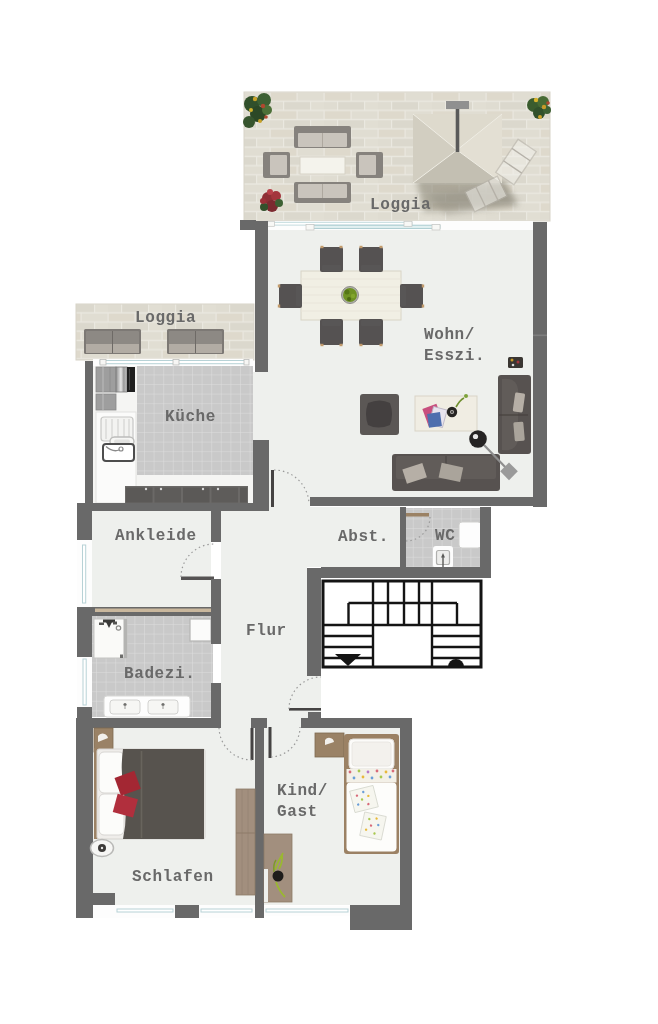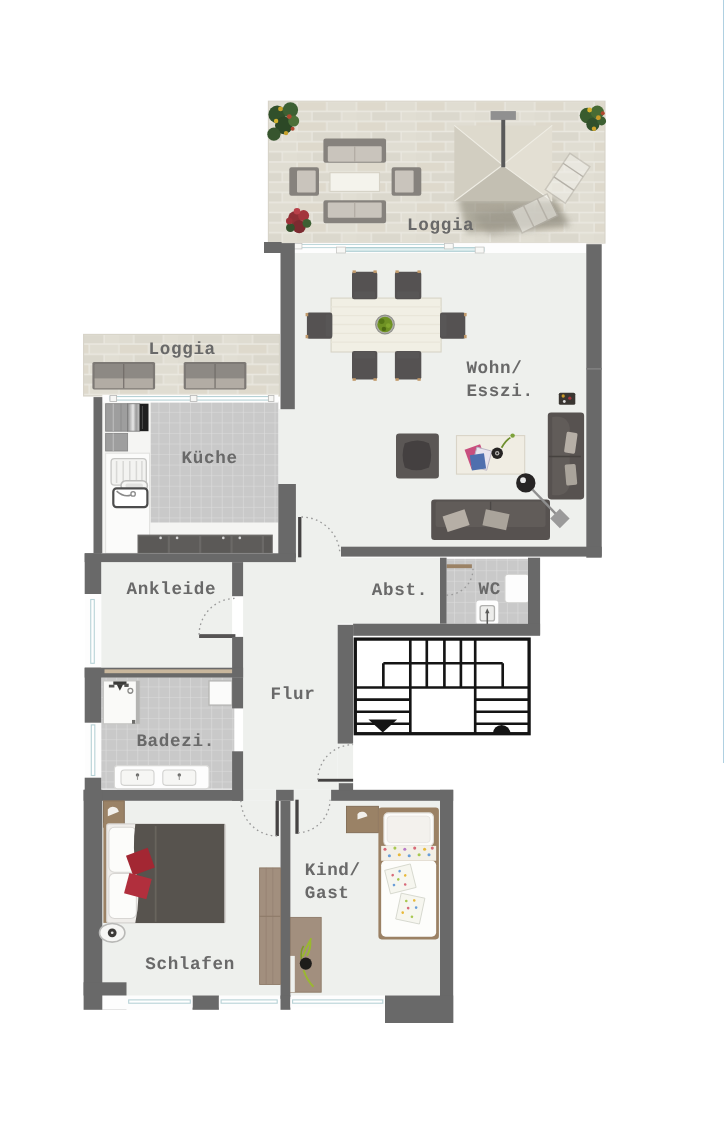--- a/index.html
+++ b/index.html
@@ -1,16 +1,16 @@
 <!DOCTYPE html>
 <html><head>
 <meta charset="utf-8">
 <style>
   html,body{margin:0;padding:0;background:#ffffff;}
-  .wrap{width:658px;height:1024px;position:relative;background:#0369a1;overflow:hidden;}
+  .wrap{width:658px;height:1024px;position:relative;background:#c2410c;overflow:hidden;}
   text{font-family:"Liberation Mono",monospace;font-weight:bold;fill:#696969;font-size:16px;letter-spacing:0.6px;}
 </style>
 </head>
 <body>
 <div class="wrap">
 <svg width="658" height="1024" viewBox="0 0 658 1024" xmlns="http://www.w3.org/2000/svg">
 <defs>
   <pattern id="brick" width="54" height="18.4" patternUnits="userSpaceOnUse">
     <rect width="54" height="18.4" fill="#eae8e0"></rect>
     <rect x="0.7" y="0.7" width="25.8" height="7.8" fill="#ded9cc"></rect>

